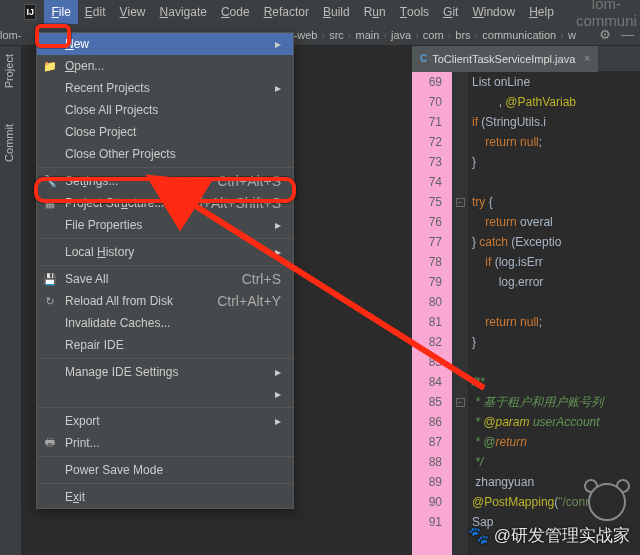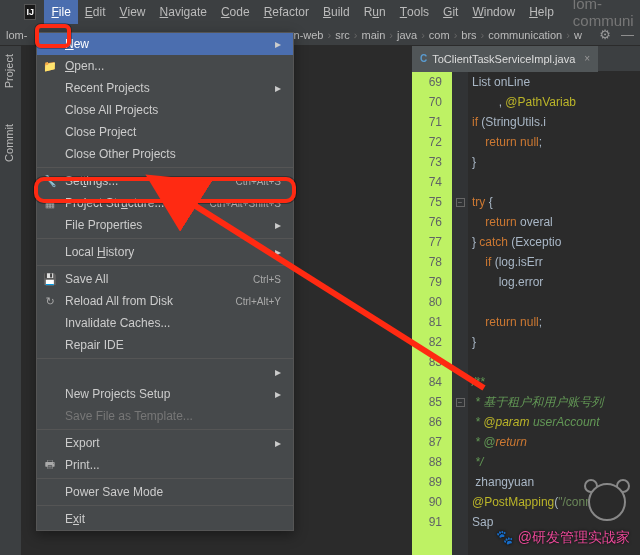--- a/index.html
+++ b/index.html
@@ -1,68 +1,68 @@
 <!DOCTYPE html>
 <html><head>
 <meta charset="utf-8">
 <style>
 * { margin: 0; padding: 0; box-sizing: border-box; font-family: "Segoe UI", Arial, sans-serif; }
 body { width: 640px; height: 555px; background: #2b2b2b; overflow: hidden; position: relative; }
 
-.menubar { background: #3c3f41; height: 24px; display: flex; align-items: center; font-size: 12px; color: #bbbbbb; padding-left: 24px; }
+.menubar { background: #3c3f41; height: 24px; display: flex; align-items: center; font-size: 12px; color: #bbbbbb; padding-left: 24px; text-align: center; }
 .menubar .app-icon { width: 16px; height: 16px; background: #1a1a1a; margin-right: 8px; display: flex; align-items: center; justify-content: center; color: #fff; font-size: 9px; font-weight: bold; border: 1px solid #555; }
 .menubar .mitem { padding: 0 7px; cursor: pointer; height: 24px; display: flex; align-items: center; }
 .menubar .mitem.active { background: #4b6eaf; color: #fff; }
 .menubar .mitem .ul { text-decoration: underline; }
 .menubar .proj { margin-left: 12px; color: #777; font-size: 15px; }
 
-.crumbs { background: #3c3f41; height: 22px; display: flex; align-items: center; font-size: 11px; color: #bbb; padding-left: 6px; border-bottom: 1px solid #2b2b2b; }
+.crumbs { background: #3c3f41; height: 22px; display: flex; align-items: center; font-size: 11px; color: #bbb; border-bottom: 1px solid #2b2b2b; }
 .crumb { display: flex; align-items: center; }
 .crumb::after { content: "›"; color: #666; margin: 0 4px; }
 .crumb:last-child::after { content: ""; }
 .crumbs .tools { margin-left: auto; display: flex; align-items: center; gap: 10px; padding-right: 6px; }
 .crumbs .tools span { color: #999; font-size: 13px; }
 
 .sidebar-left { position: absolute; left: 0; top: 46px; width: 22px; bottom: 0; background: #3c3f41; border-right: 1px solid #2b2b2b; }
 .sidebar-left .tab { writing-mode: vertical-rl; transform: rotate(180deg); color: #bbb; font-size: 11px; padding: 8px 3px; display: flex; align-items: center; gap: 4px; }
 
 .dropdown { position: absolute; left: 36px; top: 32px; width: 258px; background: #46494b; border: 1px solid #555; box-shadow: 0 4px 12px rgba(0,0,0,0.4); z-index: 10; font-size: 12px; }
 .dropdown .ditem { display: flex; align-items: center; height: 22px; padding: 0 12px 0 28px; color: #ccc; position: relative; cursor: pointer; }
 .dropdown .ditem.active { background: #4b6eaf; color: #fff; }
 .dropdown .ditem.disabled { color: #777; }
 .dropdown .ditem .di-icon { position: absolute; left: 6px; width: 14px; height: 14px; display: flex; align-items: center; justify-content: center; color: #aaa; font-size: 11px; }
-.dropdown .ditem .shortcut { margin-left: auto; color: #aaa; font-size: 10px; }
+.dropdown .ditem .shortcut { margin-left: auto; color: #aaa; font-size: 14px; }
 .dropdown .ditem .arrow { margin-left: auto; color: #ccc; }
 .dropdown .sep { height: 1px; background: #555; margin: 2px 0; }
 .dropdown .ditem .ul { text-decoration: underline; }
 
 .editor-area { position: absolute; right: 0; top: 46px; width: 228px; bottom: 0; background: #2b2b2b; display: flex; flex-direction: column; }
 .editor-tabs { height: 26px; background: #3c3f41; display: flex; align-items: center; font-size: 11px; border-bottom: 1px solid #2b2b2b; }
 .editor-tab { display: flex; align-items: center; height: 26px; padding: 0 8px; background: #515658; color: #ddd; gap: 5px; }
 .editor-tab .ticon { color: #5a9bcf; font-size: 10px; font-weight: bold; }
 .editor-tab .close { color: #999; font-size: 10px; margin-left: 4px; }
 
 .code { flex: 1; background: #2b2b2b; font-family: "Consolas", monospace; font-size: 12px; line-height: 20px; overflow: hidden; display: flex; }
-.gutter { width: 40px; background: #bef264; color: #606366; text-align: right; padding-right: 10px; }
+.gutter { width: 40px; background: #f9a8d4; color: #606366; text-align: right; padding-right: 10px; }
 .guttermarks { width: 16px; background: #313335; }
 .codebody { flex: 1; color: #a9b7c6; padding-left: 4px; white-space: pre; overflow: hidden; }
 .codebody .kw { color: #cc7832; }
 .codebody .str { color: #6a8759; }
 .codebody .ann { color: #bbb529; }
 .codebody .doc { color: #629755; font-style: italic; }
 .guttermarks .mark { height: 20px; display: flex; align-items: center; justify-content: center; }
 .guttermarks .minus { width: 9px; height: 9px; border: 1px solid #666; color: #888; font-size: 8px; line-height: 7px; text-align: center; }
 
 .highlight-box { position: absolute; border: 4px solid #ff2a12; border-radius: 6px; box-shadow: 0 0 0 1px rgba(0,0,0,0.3); pointer-events: none; z-index: 20; }
 #hl1 { left: 35px; top: 24px; width: 36px; height: 24px; }
 #hl2 { left: 34px; top: 177px; width: 262px; height: 26px; border-radius: 10px; }
 
 .arrow-svg { position: absolute; z-index: 21; pointer-events: none; }
 
-.watermark { position: absolute; right: 10px; bottom: 8px; color: #ec4899; font-size: 14px; text-shadow: 0 0 3px #000; z-index: 40; }
+.watermark { position: absolute; right: 10px; bottom: 8px; color: #e5e5e5; font-size: 17px; text-shadow: 0 0 3px #000; z-index: 40; }
 .watermark .paw { margin-right: 4px; }
 
 .bear-logo { position: absolute; right: 10px; bottom: 30px; width: 46px; height: 46px; z-index: 40; }
 .bear-logo .head { width: 38px; height: 38px; background: #2a2a2a; border: 2px solid #888; border-radius: 50%; position: absolute; left: 4px; top: 4px; }
 .bear-logo .ear1 { width: 14px; height: 14px; background: #2a2a2a; border: 2px solid #888; border-radius: 50%; position: absolute; left: 0; top: 0; }
 .bear-logo .ear2 { width: 14px; height: 14px; background: #2a2a2a; border: 2px solid #888; border-radius: 50%; position: absolute; right: 0; top: 0; }
 </style>
 </head>
 <body>
 
@@ -167,28 +167,25 @@
       <span class="shortcut">Ctrl+Alt+Y</span>
     </div>
     <div class="ditem">
       <span>Invalidate Caches...</span>
     </div>
     <div class="ditem">
       <span>Repair IDE</span>
     </div>
     <div class="sep"></div>
     <div class="ditem">
-      <span class="arrow">▸</span>
-    </div>
-    <div class="ditem">
-      <span>New Projects Setup</span>
-      <span class="arrow">▸</span>
-    </div>
-    <div class="ditem disabled">
-      <span>Save File as Template...</span>
+      <span>Manage IDE Settings</span>
+      <span class="arrow">▸</span>
+    </div>
+    <div class="ditem">
+      <span class="arrow">▸</span>
     </div>
     <div class="sep"></div>
     <div class="ditem">
       <span>Export</span>
       <span class="arrow">▸</span>
     </div>
     <div class="ditem">
       <span class="di-icon">🖶</span>
       <span>Print...</span>
     </div>

